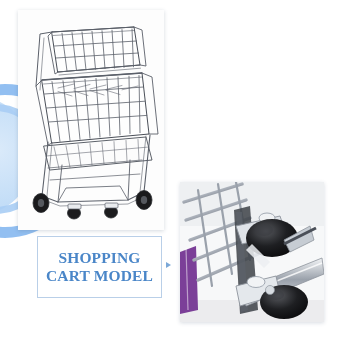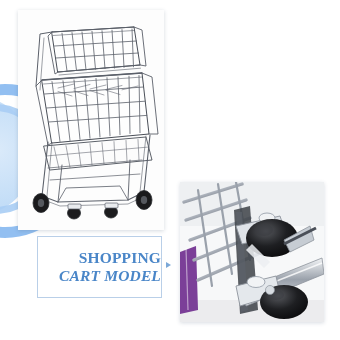--- a/index.html
+++ b/index.html
@@ -126,34 +126,34 @@
   #title-box {
     position: absolute;
     left: 37px;
     top: 236px;
     width: 125px;
     height: 62px;
     border: 1px solid #b9cfe8;
     box-sizing: border-box;
     display: flex;
     flex-direction: column;
-    align-items: flex-end;
+    align-items: center;
     justify-content: center;
     background: rgba(255,255,255,.55);
   }
   #title-box .tline {
     font-family: "Liberation Serif", serif;
     font-weight: bold;
     color: #4a86c8;
     font-size: 15.5px;
     line-height: 1.16;
     letter-spacing: .01em;
     white-space: nowrap;
   }
-  #title-box .tline.l2 { font-size: 15.5px; font-style: italic; }
+  #title-box .tline.l2 { font-size: 15.5px; }
   #title-arrow {
     position: absolute;
     left: 166px;
     top: 262px;
     width: 0;
     height: 0;
     border-left: 5px solid #7ba8d8;
     border-top: 3.5px solid transparent;
     border-bottom: 3.5px solid transparent;
   }

